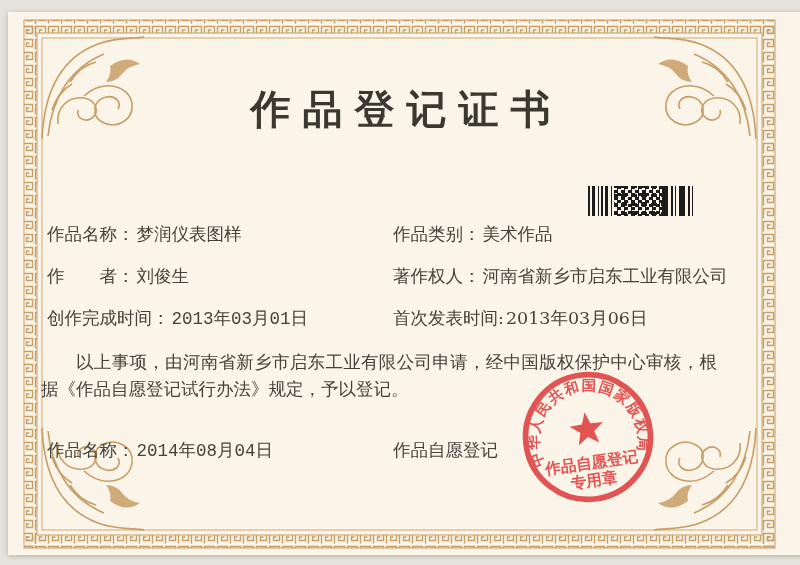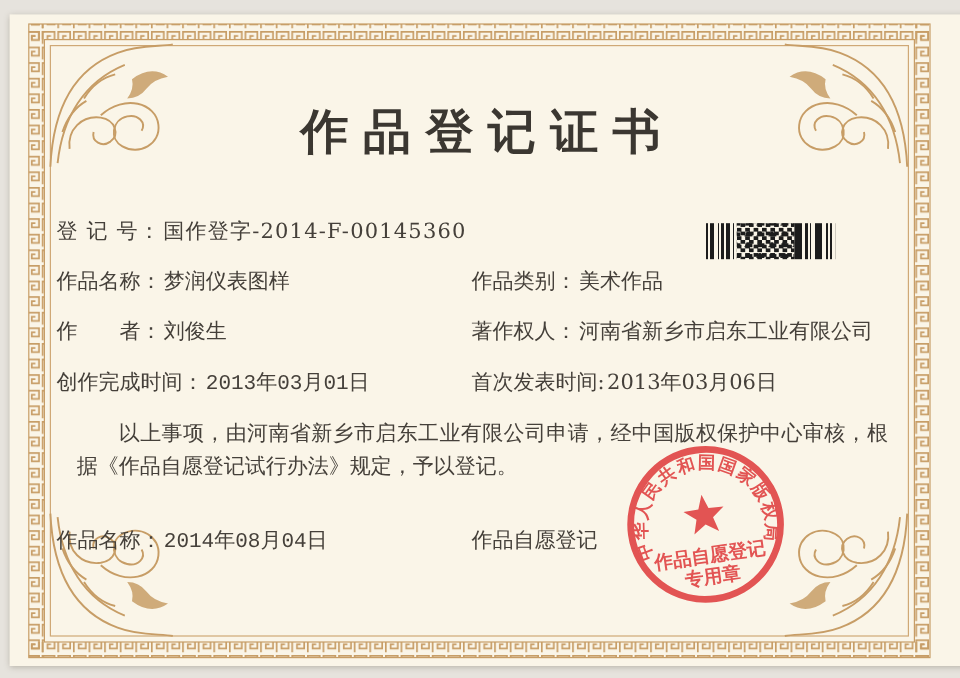--- a/index.html
+++ b/index.html
@@ -46,21 +46,21 @@
       repeating-conic-gradient(#1c1c1c 0 25%,transparent 0 50%) 0 0/7px 7px,
       repeating-conic-gradient(transparent 0 30%,#1c1c1c 0 55%,transparent 0 100%) 3px 2px/10px 9px;
   }
   .line { position:absolute; left:39px; font-size:17.5px; color:#45403a; white-space:nowrap; }
   .regno { top:168px; letter-spacing:1px; }
   .row { position:absolute; left:0; width:100%; font-size:17.5px; color:#45403a; }
   .row .lfield { position:absolute; left:39px; white-space:nowrap;font-family:Liberation Mono, monospace; }
   .row .rfield { position:absolute; left:385px; white-space:nowrap;text-align:center; }
   .row1 { top:210px; } .row2 { top:252px; } .row3 { top:294px; }
   .statement {
-    position:absolute; top:337px; left:56px; width:676px;
+    position:absolute; top:337px; left:33px; width:676px;
     font-size:17.5px; line-height:27px; color:#45403a;
     text-indent:2em; text-align:justify;
   }
   .footer-row { top:426px; }
   .seal {
     position:absolute; left:502px; top:347px; width:156px; height:156px;
     transform:rotate(-8deg); opacity:.92;
   }
   .value { margin-left:2px; }
 </style>
@@ -101,23 +101,20 @@
 
   <h1 class="title">作品登记证书</h1>
 
 
   <div class="barcode">
     <div class="bars"></div>
     <div class="matrix"></div>
     <div class="bars bars-r"></div>
   </div>
 
-  <div class="line regno">
-    <span>登 记 号：</span><span class="value">国作登字-2014-F-00145360</span>
-  </div>
 
   <div class="row row1">
     <span class="lfield"><span>作品名称：</span><span class="value">梦润仪表图样</span></span>
     <span class="rfield"><span>作品类别：</span><span class="value">美术作品</span></span>
   </div>
 
   <div class="row row2">
     <span class="lfield"><span>作　　者：</span><span class="value">刘俊生</span></span>
     <span class="rfield"><span>著作权人：</span><span class="value">河南省新乡市启东工业有限公司</span></span>
   </div>

